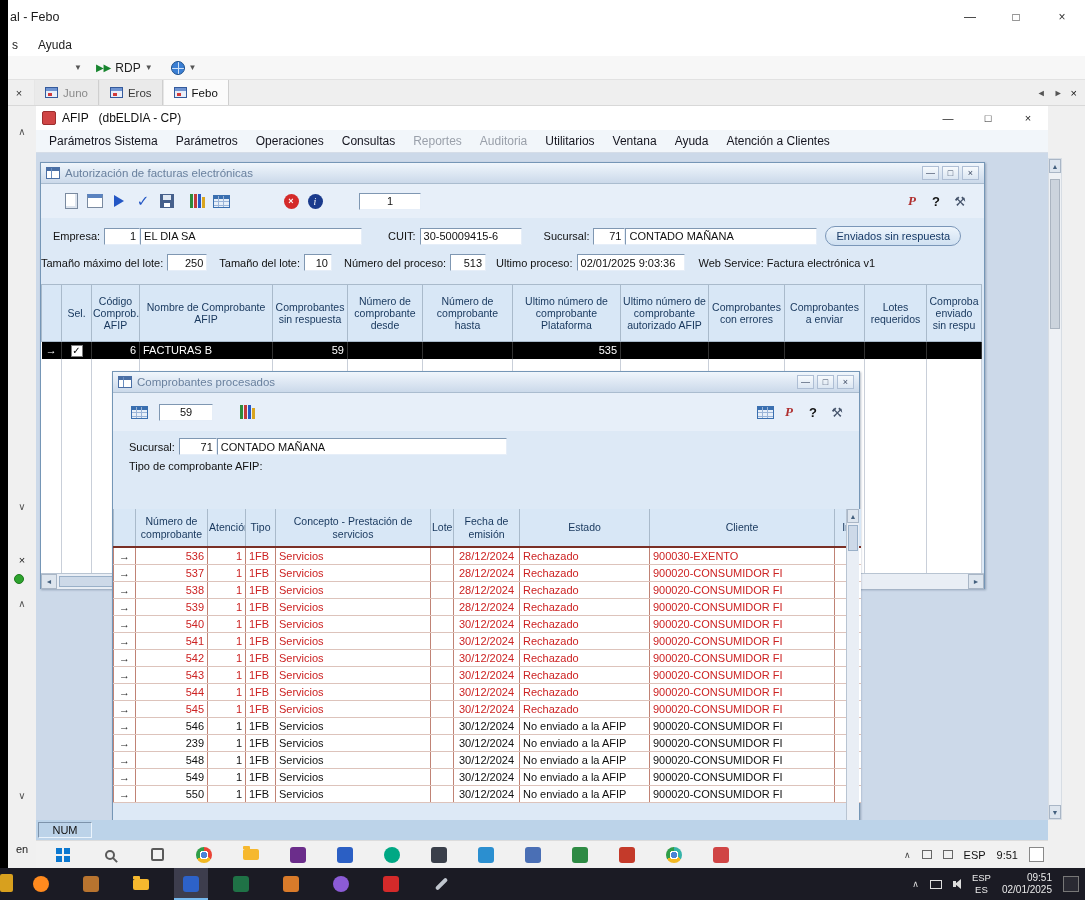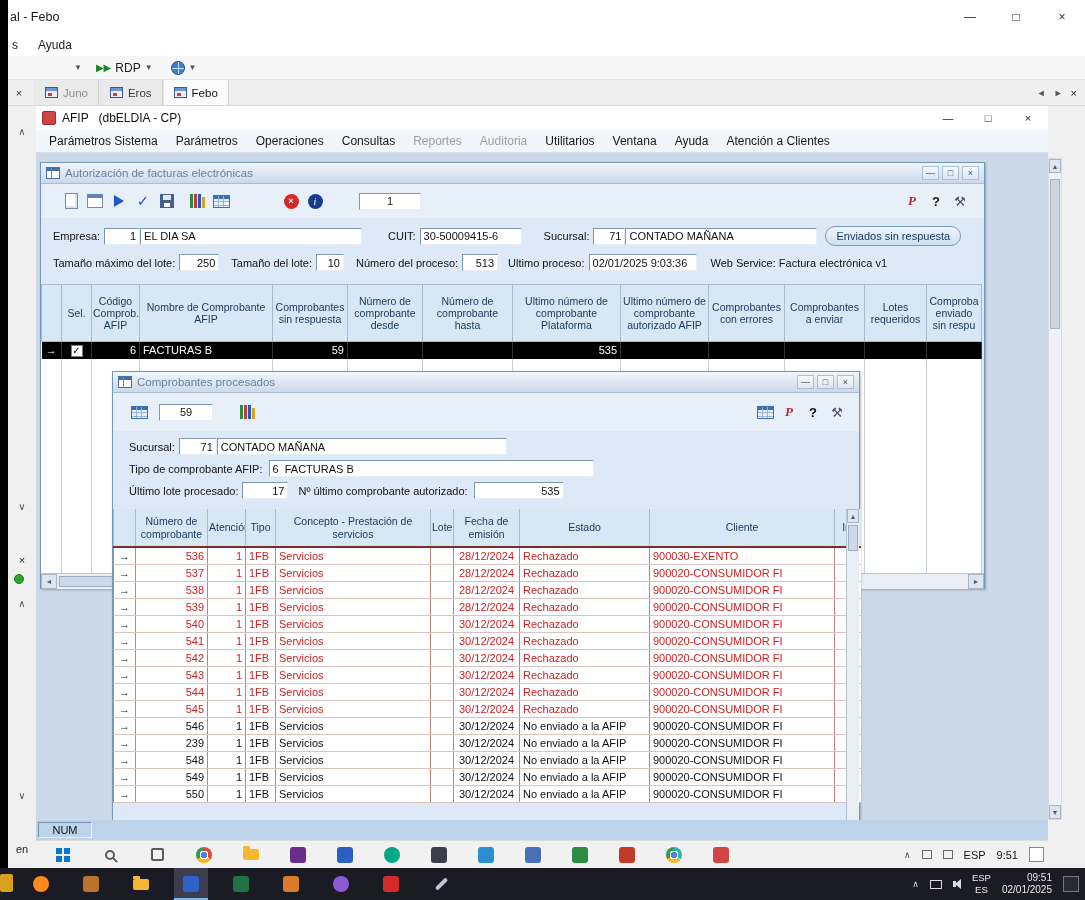--- a/index.html
+++ b/index.html
@@ -305,21 +305,21 @@
             <span class="lbl">Empresa:</span>
             <span class="fbox num" style="width:36px;margin-left:4px">1</span>
             <span class="fbox" style="width:222px">EL DIA SA</span>
             <span class="lbl" style="margin-left:26px">CUIT:</span>
             <span class="fbox" style="width:102px;margin-left:4px">30-50009415-6</span>
             <span class="lbl" style="margin-left:22px">Sucursal:</span>
             <span class="fbox num" style="width:32px;margin-left:4px">71</span>
             <span class="fbox" style="width:192px">CONTADO MAÑANA</span>
             <span class="btn" style="margin-left:8px">Enviados sin respuesta</span>
           </div>
-          <div class="frow" style="top:36px;padding-left:12px">
+          <div class="frow" style="top:36px;padding-left:0">
             <span class="lbl">Tamaño máximo del lote:</span>
             <span class="fbox num" style="width:40px;margin-left:4px">250</span>
             <span class="lbl" style="margin-left:12px">Tamaño del lote:</span>
             <span class="fbox num" style="width:28px;margin-left:4px">10</span>
             <span class="lbl" style="margin-left:12px">Número del proceso:</span>
             <span class="fbox num" style="width:36px;margin-left:4px">513</span>
             <span class="lbl" style="margin-left:10px">Ultimo proceso:</span>
             <span class="fbox" style="width:108px;margin-left:4px">02/01/2025 9:03:36</span>
             <span class="lbl" style="margin-left:14px">Web Service: Factura electrónica v1</span>
           </div>
@@ -438,27 +438,20 @@
         </div>
 
         <div style="position:relative;height:78px">
           <div class="frow" style="top:7px;padding-left:16px">
             <span class="lbl">Sucursal:</span>
             <span class="fbox num" style="width:38px;margin-left:4px">71</span>
             <span class="fbox" style="width:290px">CONTADO MAÑANA</span>
           </div>
           <div class="frow" style="top:29px;padding-left:16px">
             <span class="lbl">Tipo de comprobante AFIP:</span>
-            <span class="fbox" style="width:325px;margin-left:6px">6  FACTURAS B</span>
-          </div>
-          <div class="frow" style="top:51px;padding-left:16px">
-            <span class="lbl">Último lote procesado:</span>
-            <span class="fbox num" style="width:46px;margin-left:4px">17</span>
-            <span class="lbl" style="margin-left:10px">Nº último comprobante autorizado:</span>
-            <span class="fbox num" style="width:90px;margin-left:6px">535</span>
           </div>
         </div>
 
         <div style="position:relative">
           <table class="g2">
             <colgroup>
               <col style="width:22px">
                 <col style="width:72px">
                 <col style="width:38px">
                 <col style="width:30px">

